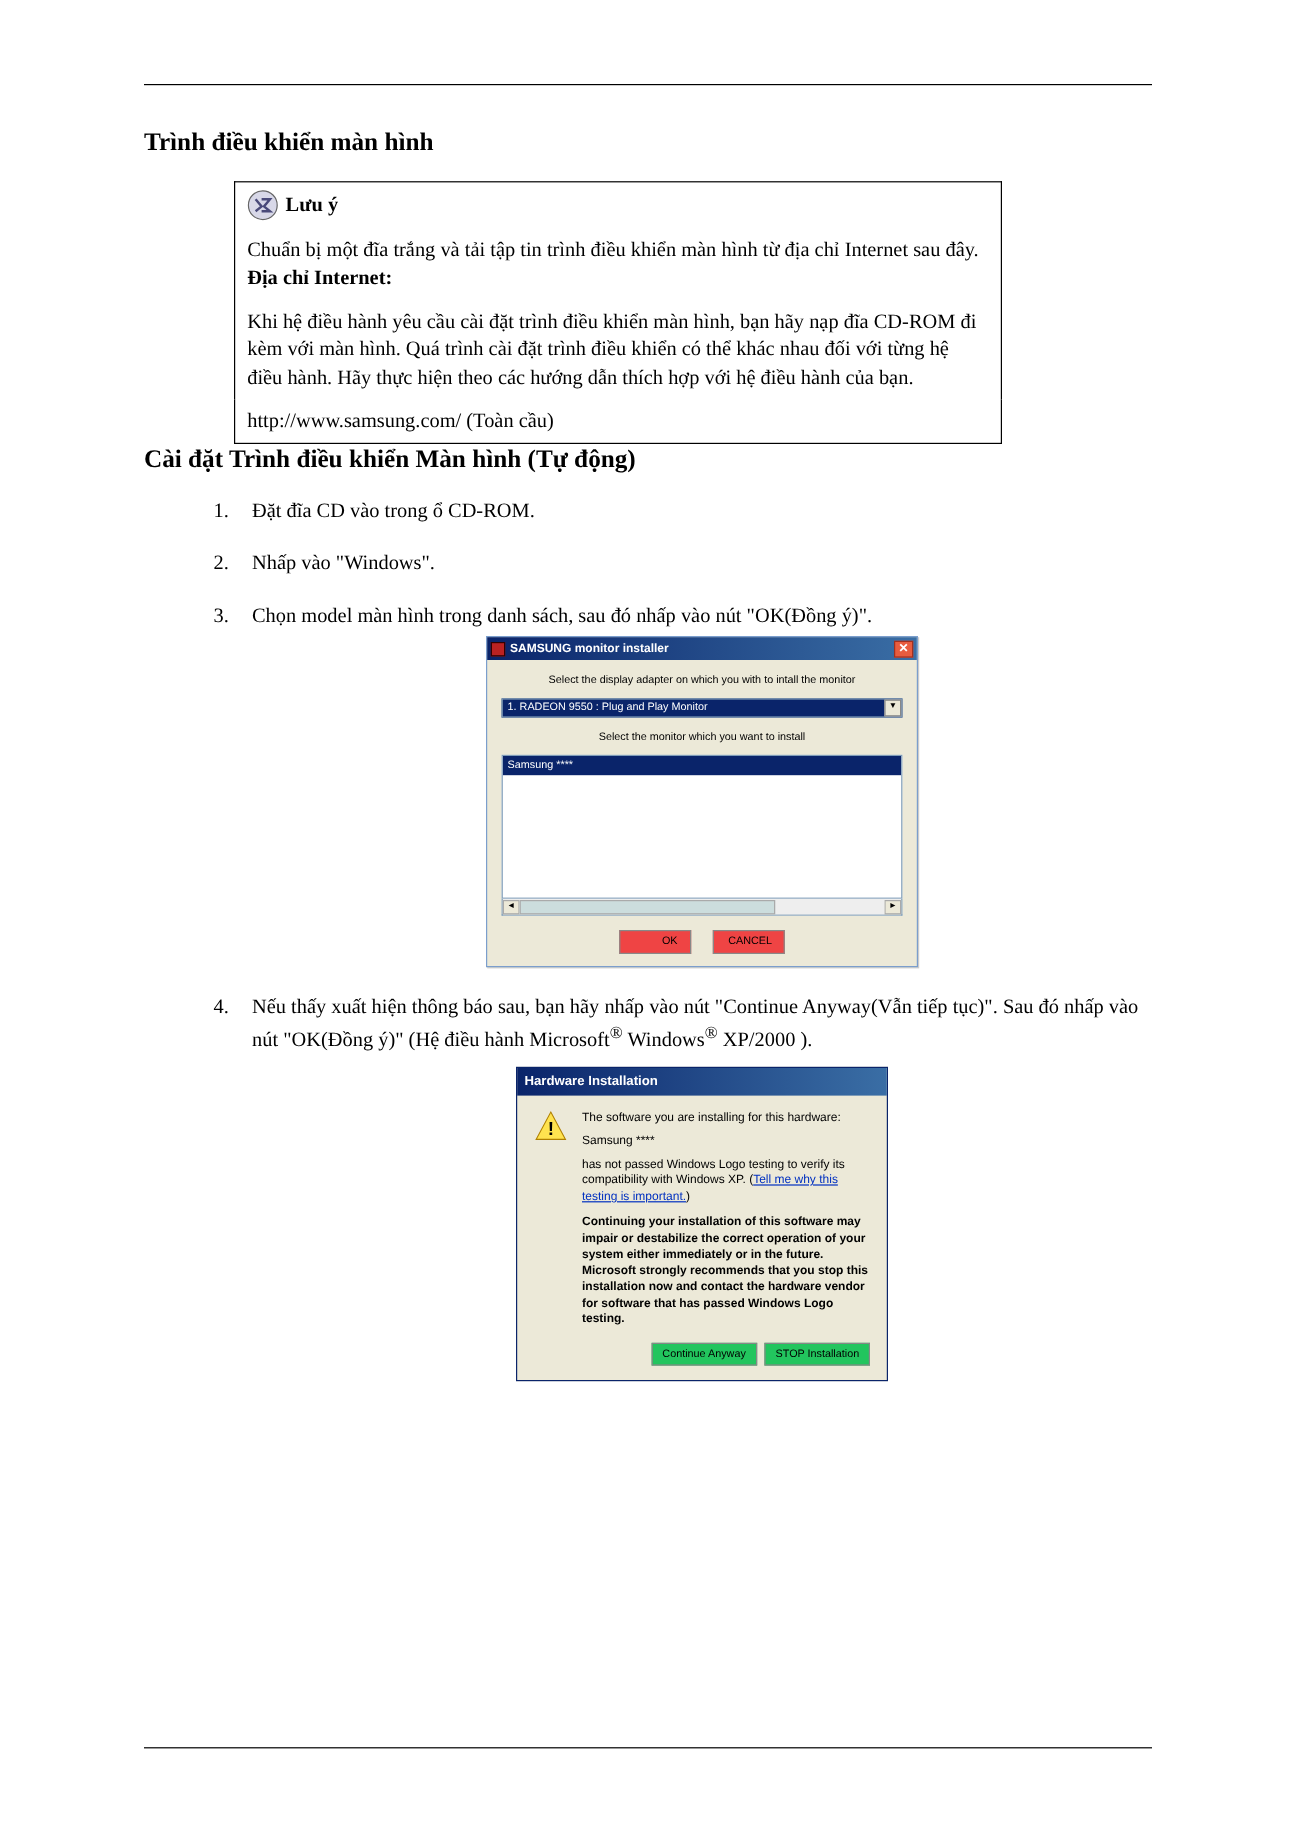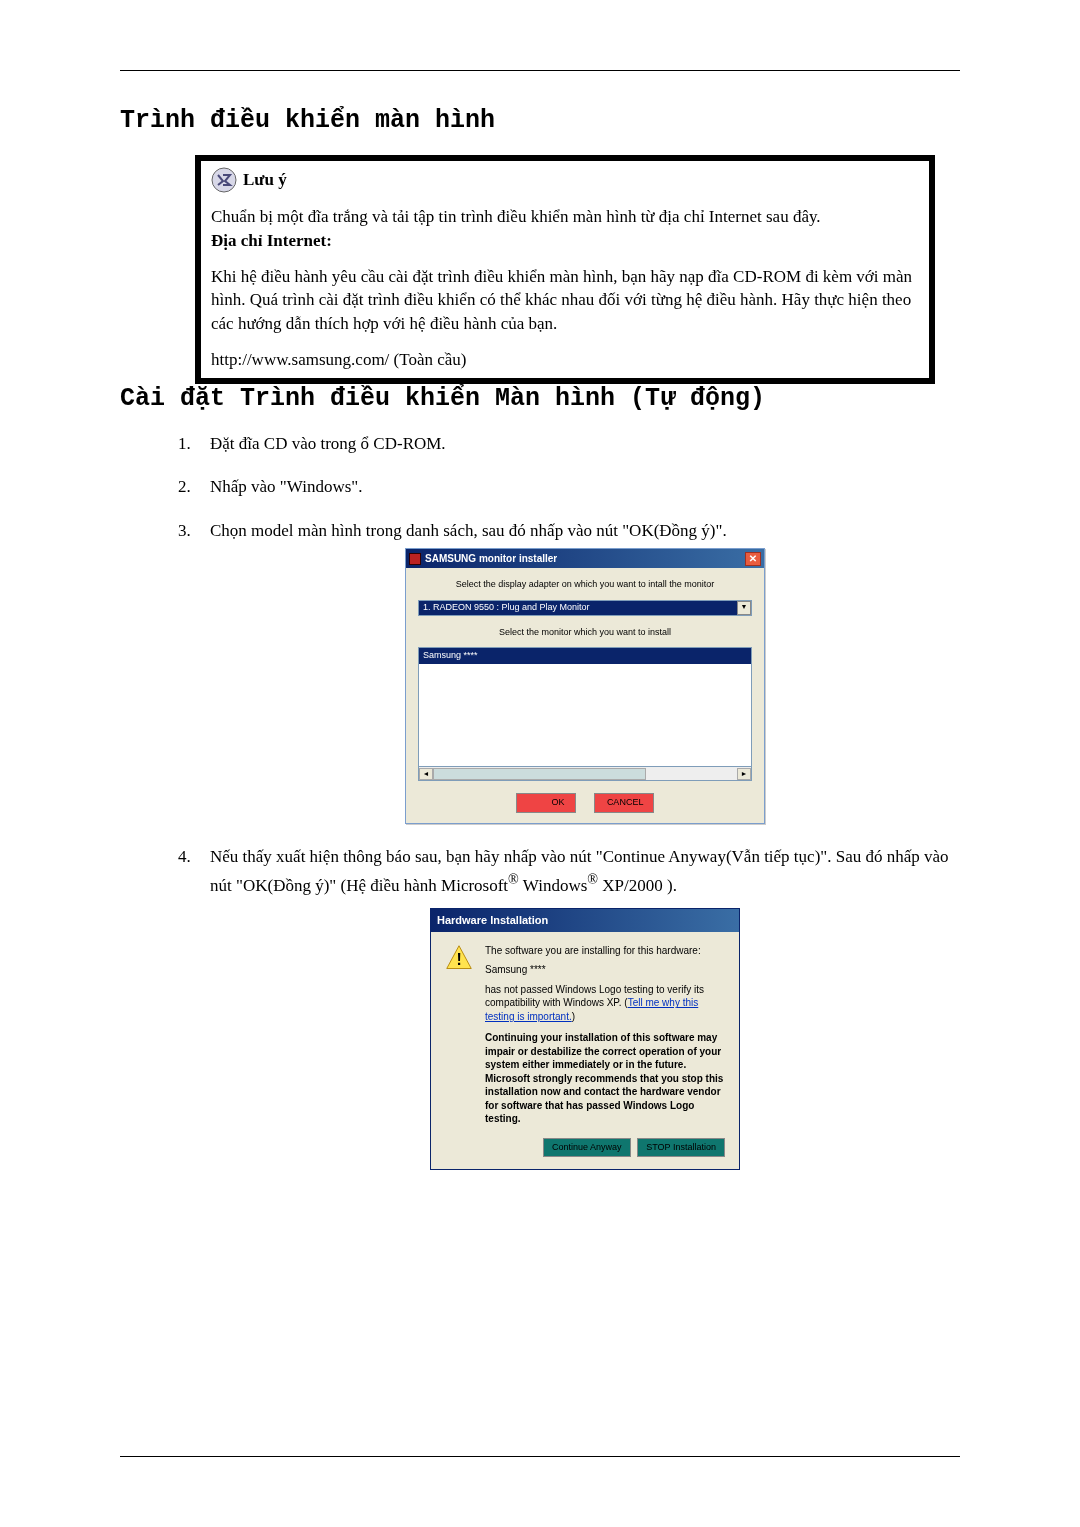--- a/index.html
+++ b/index.html
@@ -20,29 +20,29 @@
     }
     .hr-top { margin-bottom: 35px; }
     .hr-bottom { position: absolute; bottom: 70px; left: 120px; right: 120px; }
     h1 {
       font-family: Arial, sans-serif;
       font-weight: bold;
       font-size: 33px;
       margin-bottom: 25px;
     }
     h2 {
-      font-family: Liberation Mono, monospace;
-      font-weight: bold;
-      font-size: 25px;
+      font-family: Liberation Serif, serif;
+      font-weight: bold;
+      font-size: 21px;
       margin-bottom: 20px;
     }
     .note-box {
       margin-left: 75px;
-      border: 6px solid #000000;
-      width: 740px;
+      border: 1px solid #000000;
+      width: 640px;
       border-collapse: collapse;
     }
     .note-box td {
       padding: 6px 10px;
       font-size: 17px;
       line-height: 1.4;
     }
     .note-header {
       display: flex;
       align-items: center;
@@ -211,21 +211,21 @@
     .hw-text { flex: 1; font-size: 10px; line-height: 1.35; }
     .hw-text a { color: #0030c0; text-decoration: underline; }
     .hw-strong { font-weight: bold; margin-top: 8px; display:block; }
     .hw-buttons {
       text-align: right;
       padding: 0 14px 12px 0;
     }
     .hw-btn {
       display: inline-block;
       padding: 2px 8px;
-      background: #0f766e;
+      background: #22c55e;
       border: 1px solid #888;
       font-size: 9px;
       margin-left: 4px;
     }
   </style>
 </head>
 <body>
 
 <div class="page">
   <hr class="hr-top">
@@ -273,21 +273,21 @@
 
       <div class="installer-window">
         <div class="titlebar">
           <div class="titlebar-left">
             <span class="title-icon"></span>
             <span>SAMSUNG monitor installer</span>
           </div>
           <div class="close-btn">✕</div>
         </div>
         <div class="installer-body">
-          <div class="installer-label">Select the display adapter on which you want to intall the monitor</div>
+          <div class="installer-label">Select the display adapter on which you with to intall the monitor</div>
           <div class="combo">
             <div class="combo-text">1. RADEON 9550 : Plug and Play Monitor</div>
             <div class="combo-arrow">▼</div>
           </div>
           <div class="installer-label">Select the monitor which you want to install</div>
           <div class="listbox">
             <div class="listbox-item">Samsung ****</div>
           </div>
           <div class="hscroll">
             <div class="hscroll-btn">◄</div>

